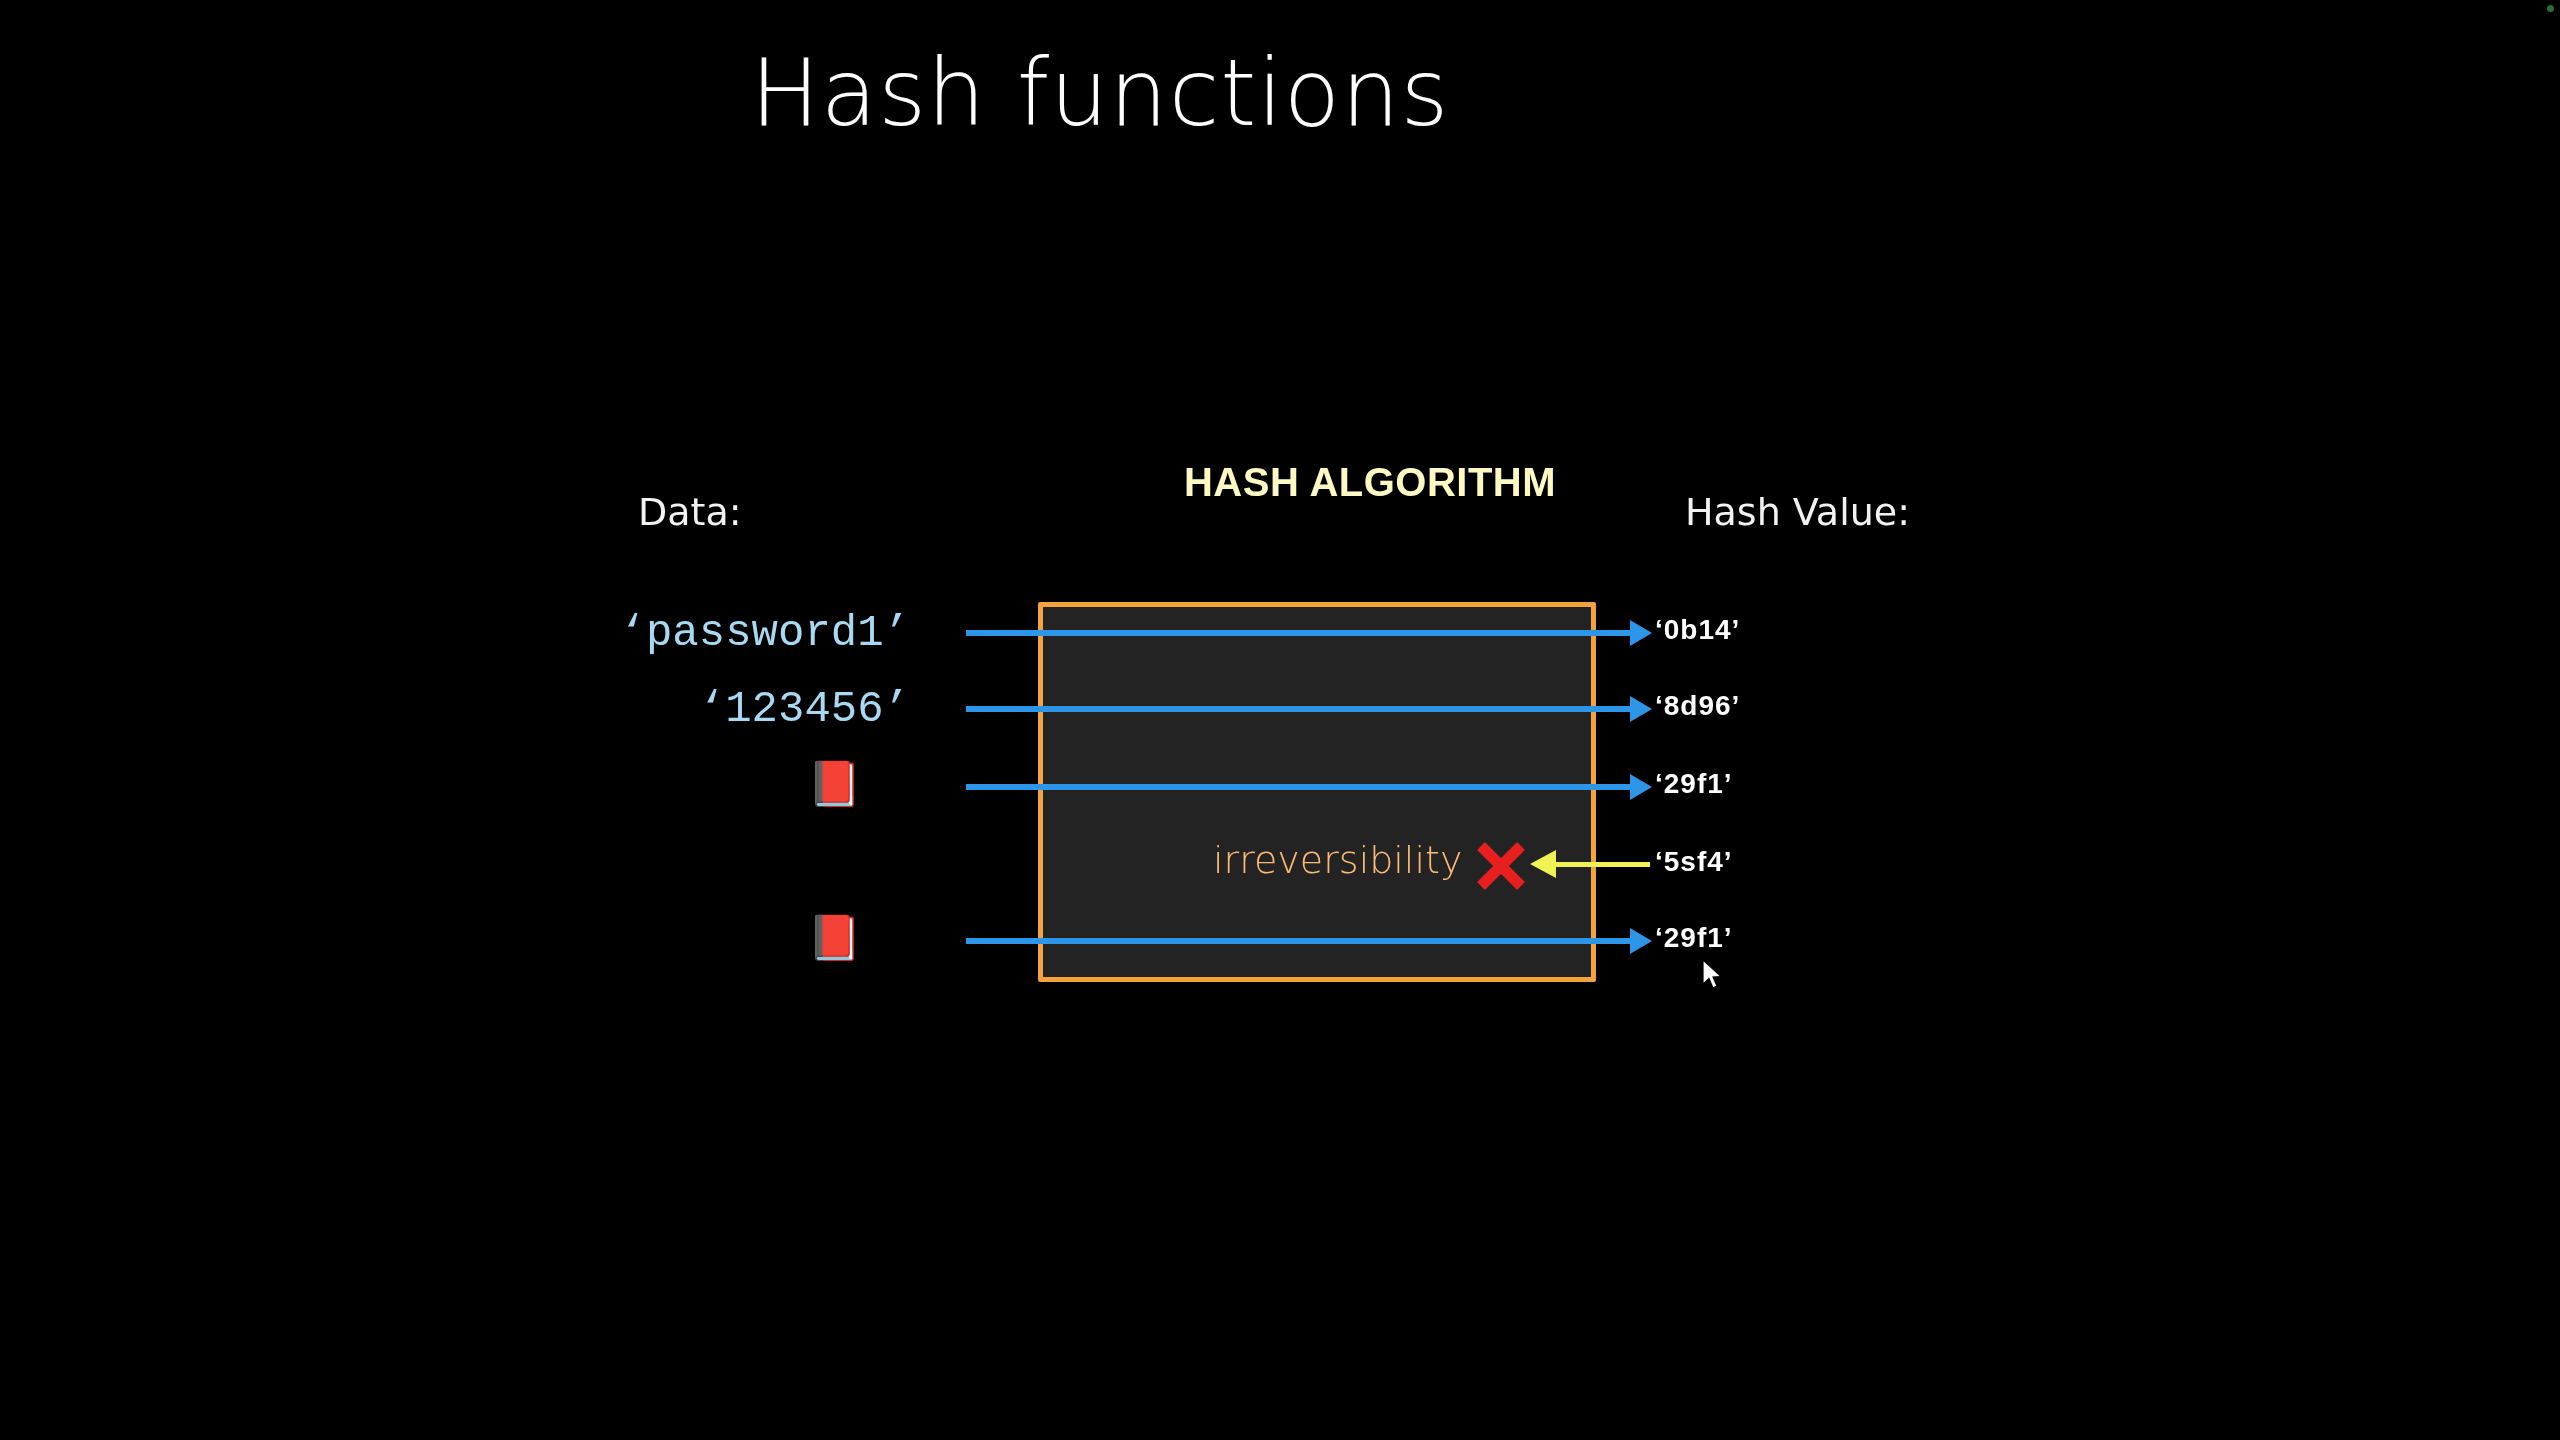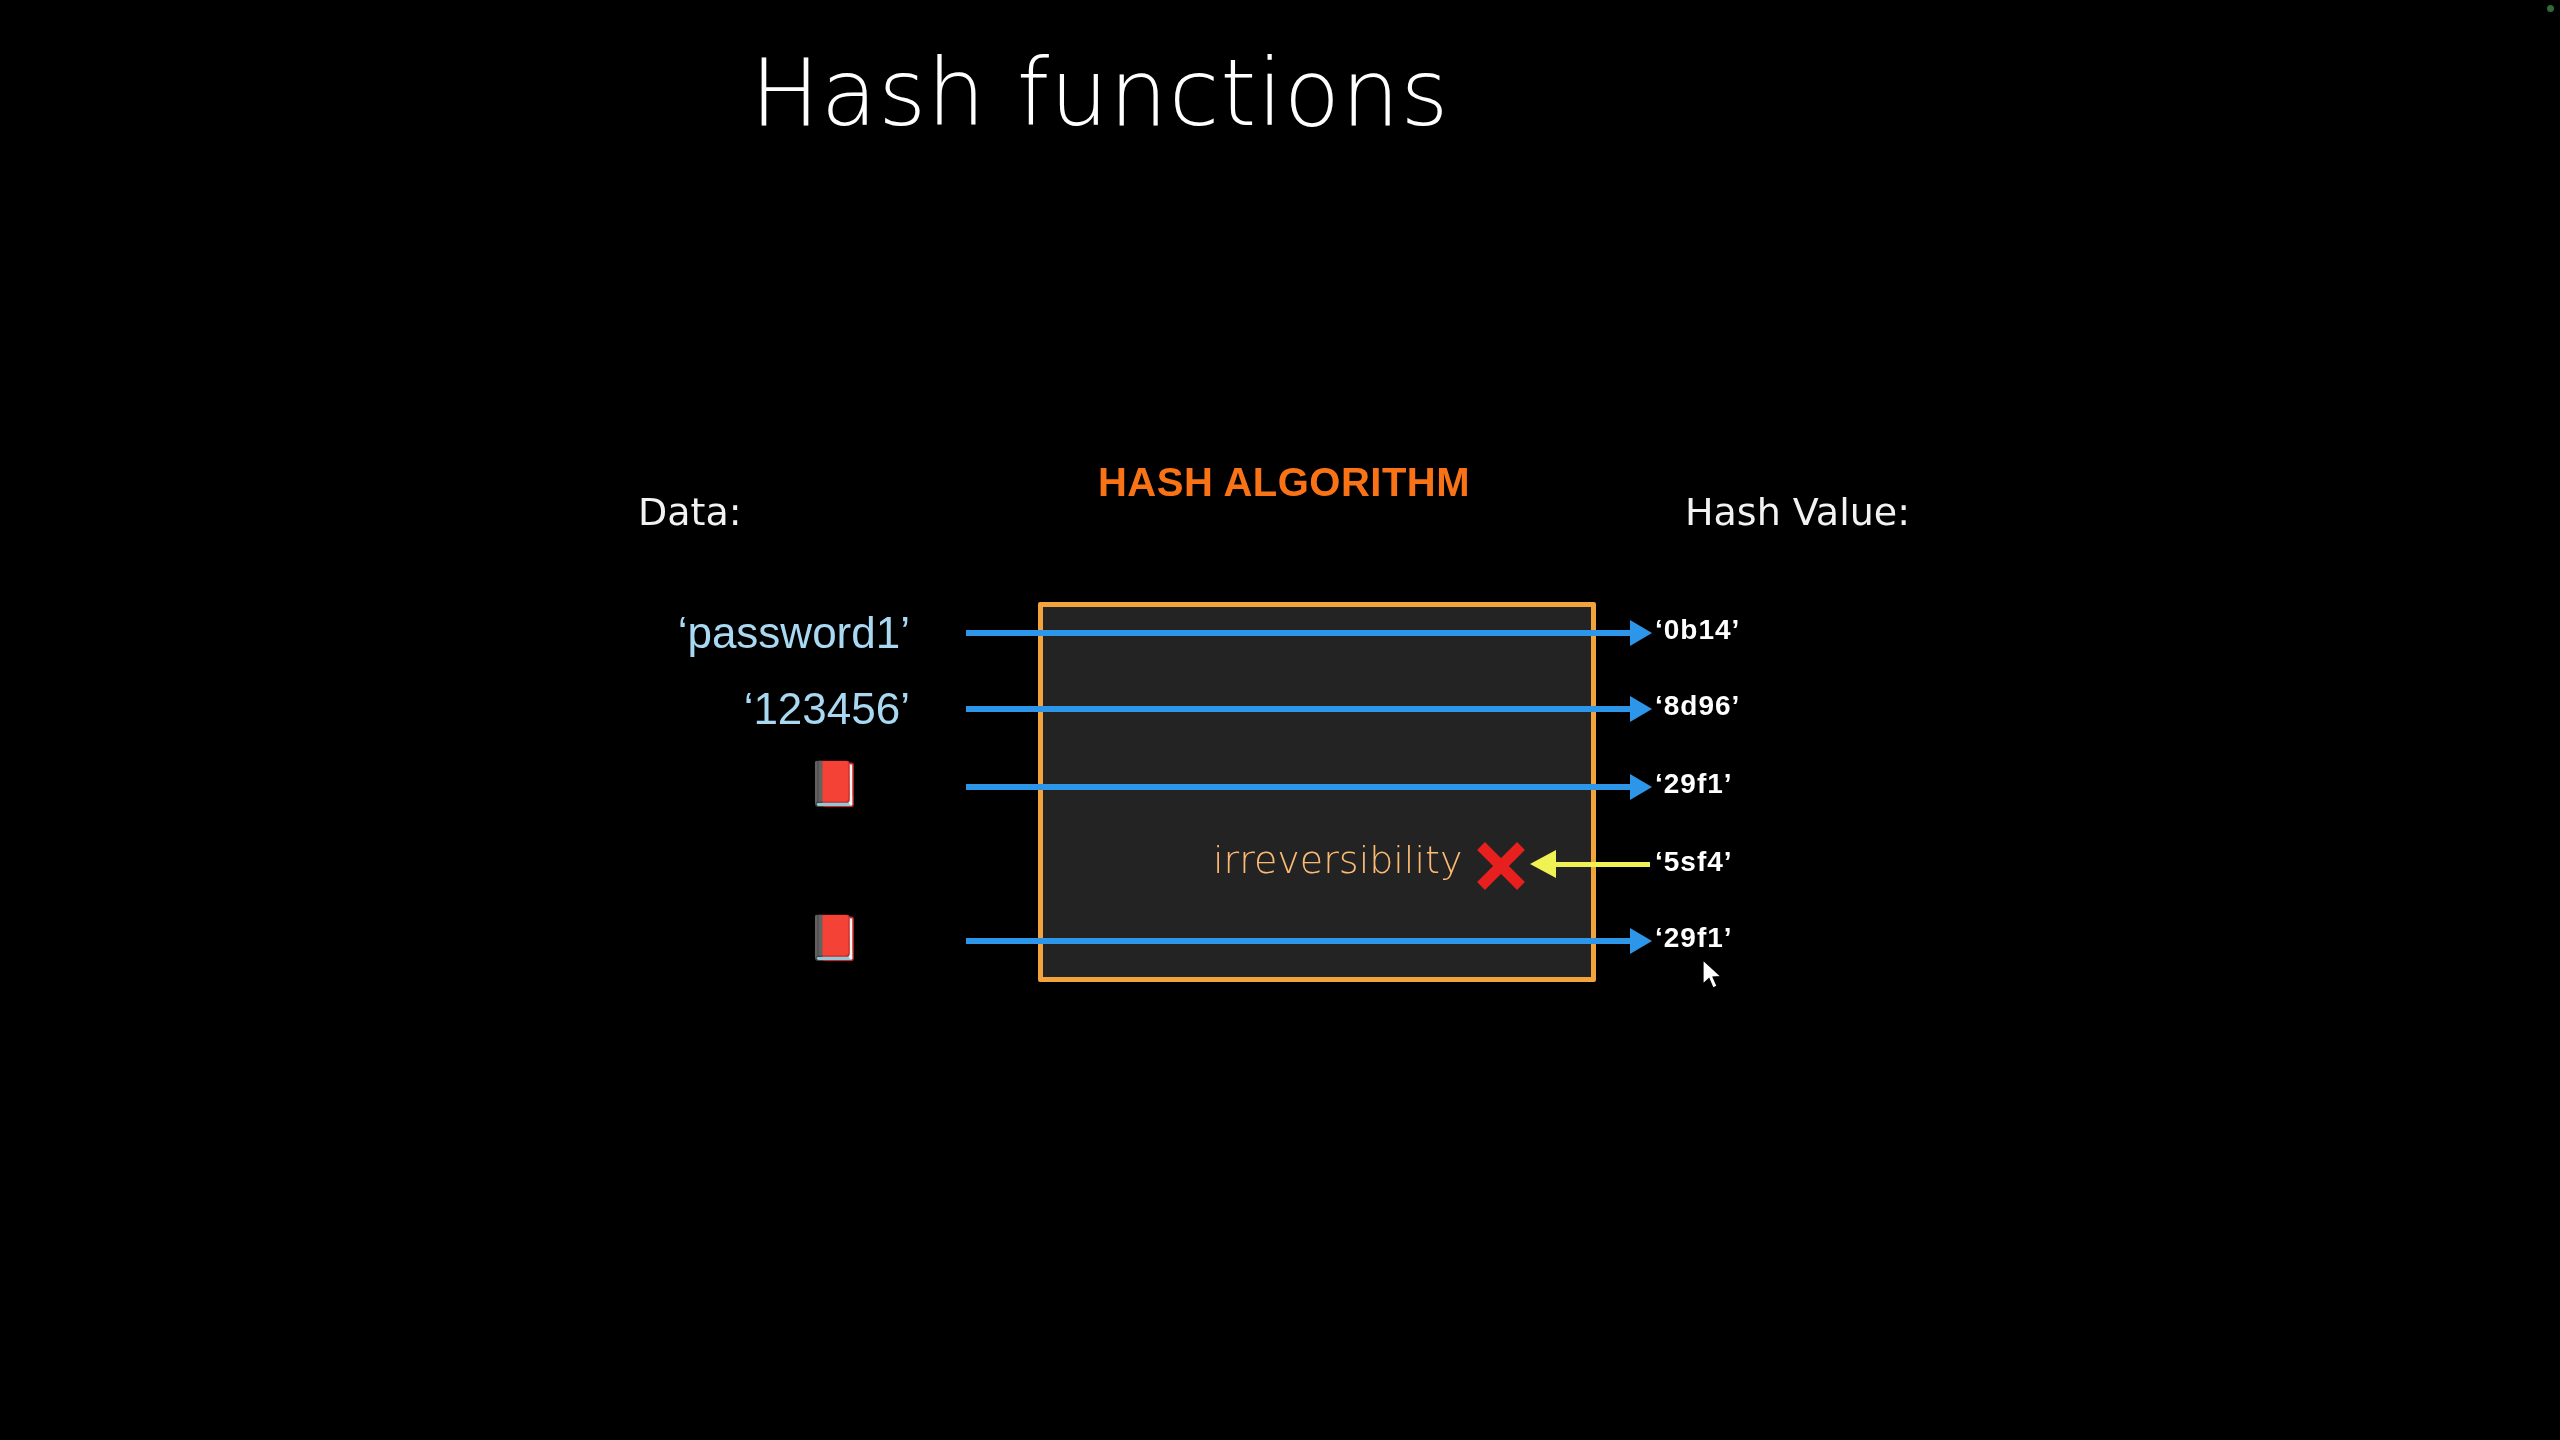--- a/index.html
+++ b/index.html
@@ -44,25 +44,25 @@
     font-size: 38px;
     font-weight: 400;
     font-family: "DejaVu Sans", sans-serif;
     white-space: nowrap;
   }
   #label-data { left: 638px; top: 490px; }
   #label-hashvalue { left: 1685px; top: 490px; }
 
   #label-algorithm {
     position: absolute;
-    left: 1005px;
+    left: 1091px;
     top: 460px;
     width: 558px;
     text-align: center;
-    color: #f97316;
+    color: #fef9c3;
     font-size: 40px;
     font-weight: 700;
     letter-spacing: 0.5px;
     font-family: "Liberation Sans", sans-serif;
     white-space: nowrap;
   }
 
   
   #algorithm-box {
     position: absolute;
@@ -92,21 +92,21 @@
     border-left: 22px solid #2E96E8;
     left: 1630px;
   }
 
   
   .data-item {
     position: absolute;
     color: #A9D8F2;
     font-size: 44px;
     font-weight: 300;
-    font-family: Liberation Sans, sans-serif;
+    font-family: Liberation Mono, monospace;
     text-align: right;
     white-space: nowrap;
     right: 1650px;
   }
   .data-emoji {
     position: absolute;
     font-size: 44px;
     line-height: 1;
     text-align: right;
     white-space: nowrap;

